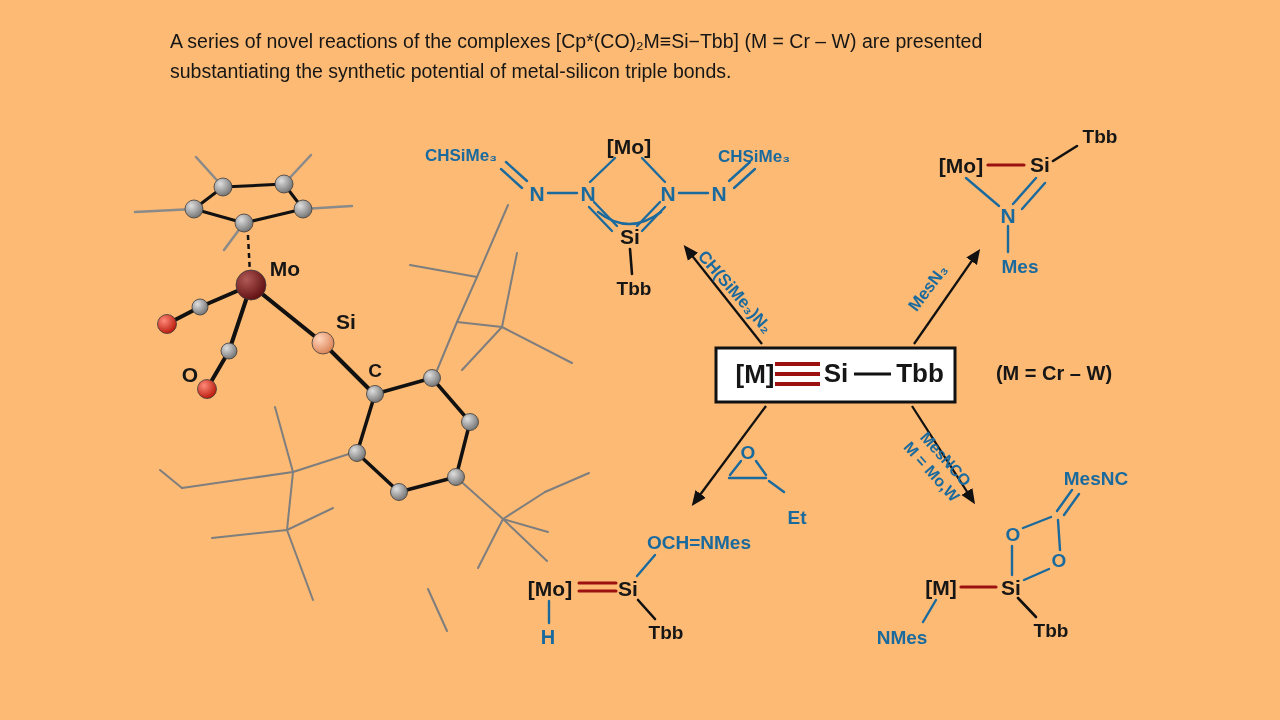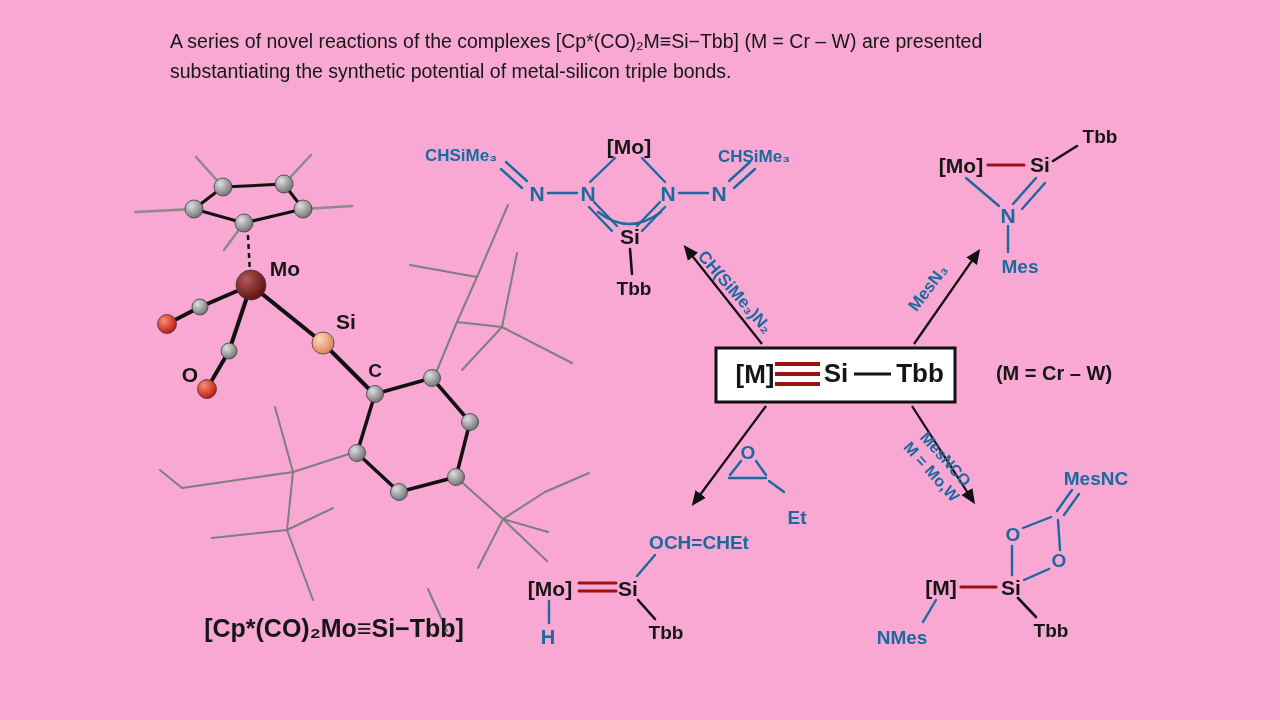--- a/index.html
+++ b/index.html
@@ -1,16 +1,16 @@
 <!DOCTYPE html>
 <html><head>
 <meta charset="utf-8">
 <style>
   html,body{margin:0;padding:0;background:#fff;}
-  .slide{position:relative;width:1280px;height:720px;background:#f9a8d4;overflow:hidden;
+  .slide{position:relative;width:1280px;height:720px;background:#fdba74;overflow:hidden;
          font-family:"Liberation Sans","DejaVu Sans",sans-serif;}
   .scheme-svg{position:absolute;left:0;top:0;width:1280px;height:720px;}
   .header{position:absolute;left:170px;top:26px;width:960px;font-size:19.5px;line-height:30px;
           color:#161616;font-weight:400;white-space:pre-line;}
   .lbl{position:absolute;transform:translate(-50%,-50%);font-weight:700;white-space:nowrap;
        color:#161616;line-height:1;}
   .blue{color:#1a6a9e;}
   .f16{font-size:16px}.f17{font-size:17px}.f19{font-size:19px}.f20{font-size:20px}
   .f21{font-size:21px}.f25{font-size:25px}.f26{font-size:26px}
   .r49{transform:translate(-50%,-50%) rotate(49deg);}
@@ -197,21 +197,20 @@
     </g>
   </svg>
 
   <div class="header">A series of novel reactions of the complexes [Cp*(CO)₂M≡Si−Tbb] (M = Cr – W) are presented
 substantiating the synthetic potential of metal-silicon triple bonds.</div>
 
   <div class="lbl f21" style="left:285px;top:268px">Mo</div>
   <div class="lbl f21" style="left:346px;top:321px">Si</div>
   <div class="lbl f19" style="left:375px;top:370px">C</div>
   <div class="lbl f21" style="left:190px;top:374px">O</div>
-  <div class="lbl f25" style="left:334px;top:628px">[Cp*(CO)₂Mo≡Si−Tbb]</div>
 
   <div class="lbl f26" style="left:755px;top:374px">[M]</div>
   <div class="lbl f26" style="left:836px;top:373px">Si</div>
   <div class="lbl f26" style="left:920px;top:373px">Tbb</div>
   <div class="lbl f20" style="left:1054px;top:373px">(M = Cr – W)</div>
 
   <div class="lbl f17 blue r49" style="left:735px;top:292px">CH(SiMe₃)N₂</div>
   <div class="lbl f17 blue rn53" style="left:928px;top:288px">MesN₃</div>
   <div class="lbl f16 blue r48" style="left:938px;top:466px">
     <div>MesNCO</div>
@@ -231,21 +230,21 @@
   <div class="lbl f19" style="left:634px;top:288px">Tbb</div>
 
   <div class="lbl f19" style="left:1100px;top:136px">Tbb</div>
   <div class="lbl f21" style="left:961px;top:165px">[Mo]</div>
   <div class="lbl f21" style="left:1040px;top:164px">Si</div>
   <div class="lbl f21 blue" style="left:1008px;top:215px">N</div>
   <div class="lbl f19 blue" style="left:1020px;top:266px">Mes</div>
 
   <div class="lbl f21" style="left:550px;top:588px">[Mo]</div>
   <div class="lbl f21" style="left:628px;top:588px">Si</div>
-  <div class="lbl f19 blue" style="left:699px;top:542px">OCH=CHEt</div>
+  <div class="lbl f19 blue" style="left:699px;top:542px">OCH=NMes</div>
   <div class="lbl f20 blue" style="left:548px;top:637px">H</div>
   <div class="lbl f19" style="left:666px;top:632px">Tbb</div>
 
   <div class="lbl f21" style="left:941px;top:587px">[M]</div>
   <div class="lbl f21" style="left:1011px;top:587px">Si</div>
   <div class="lbl f19 blue" style="left:1013px;top:534px">O</div>
   <div class="lbl f19 blue" style="left:1059px;top:560px">O</div>
   <div class="lbl f19 blue" style="left:1096px;top:478px">MesNC</div>
   <div class="lbl f19 blue" style="left:902px;top:637px">NMes</div>
   <div class="lbl f19" style="left:1051px;top:630px">Tbb</div>

